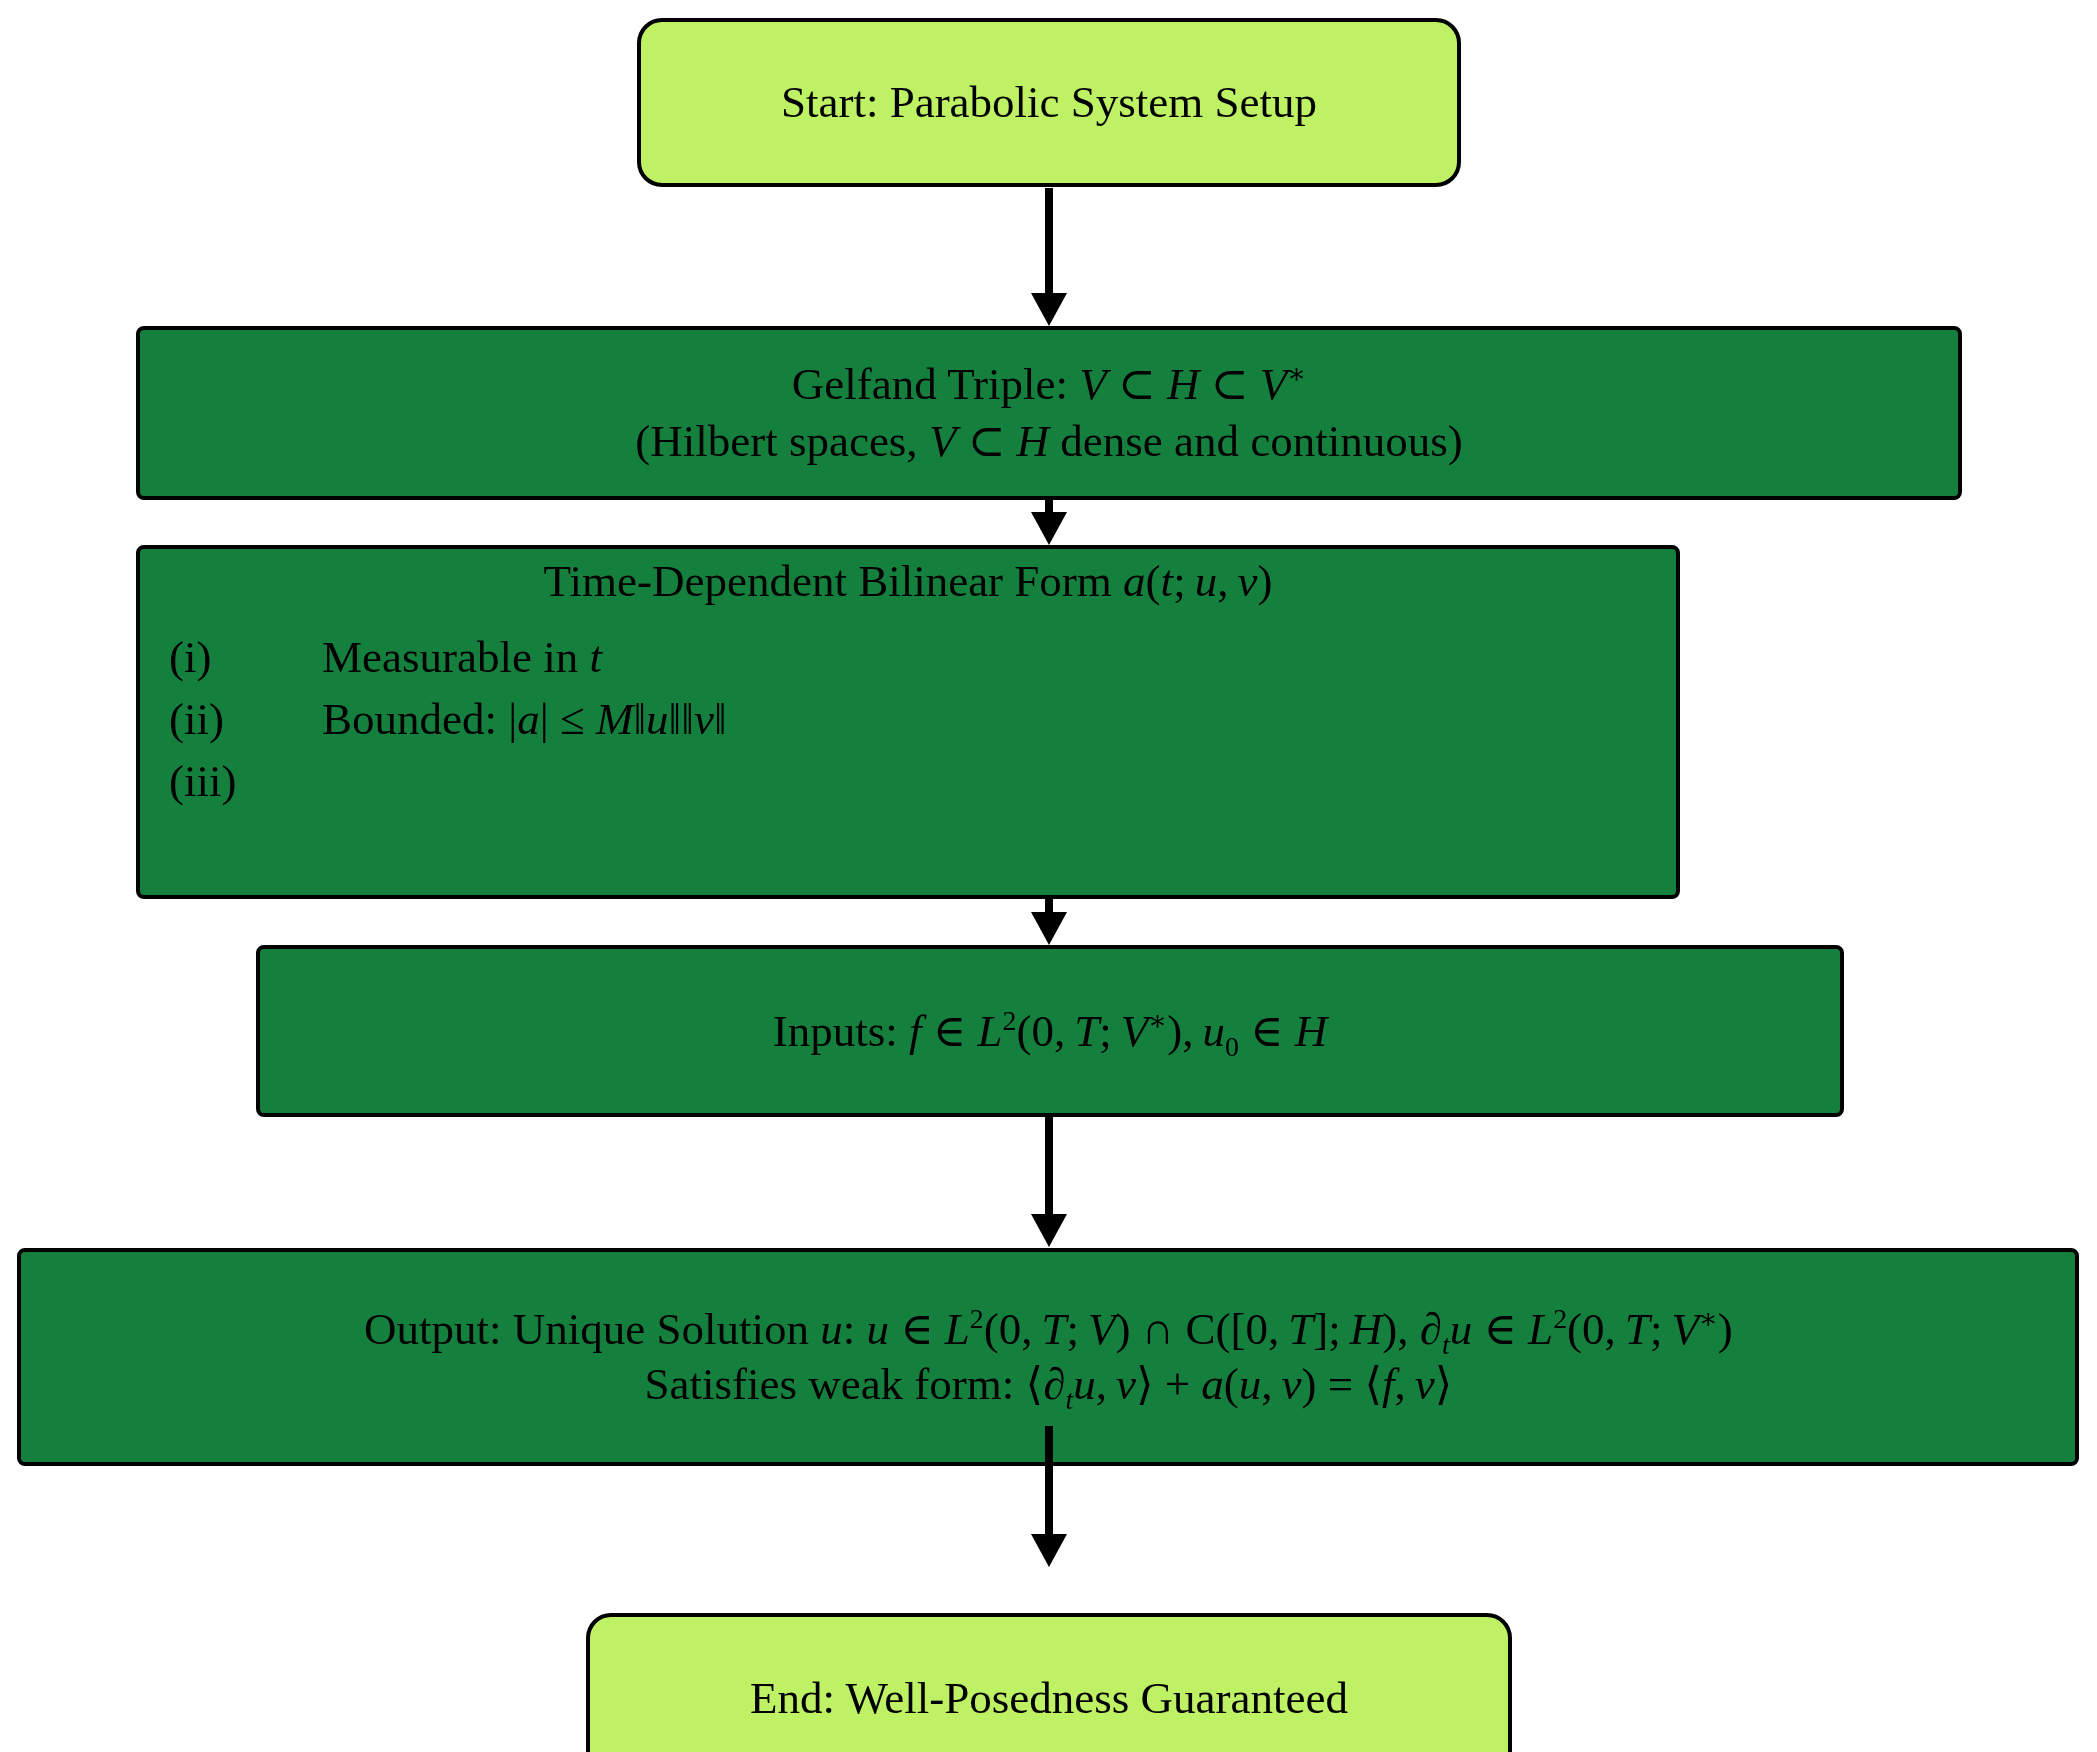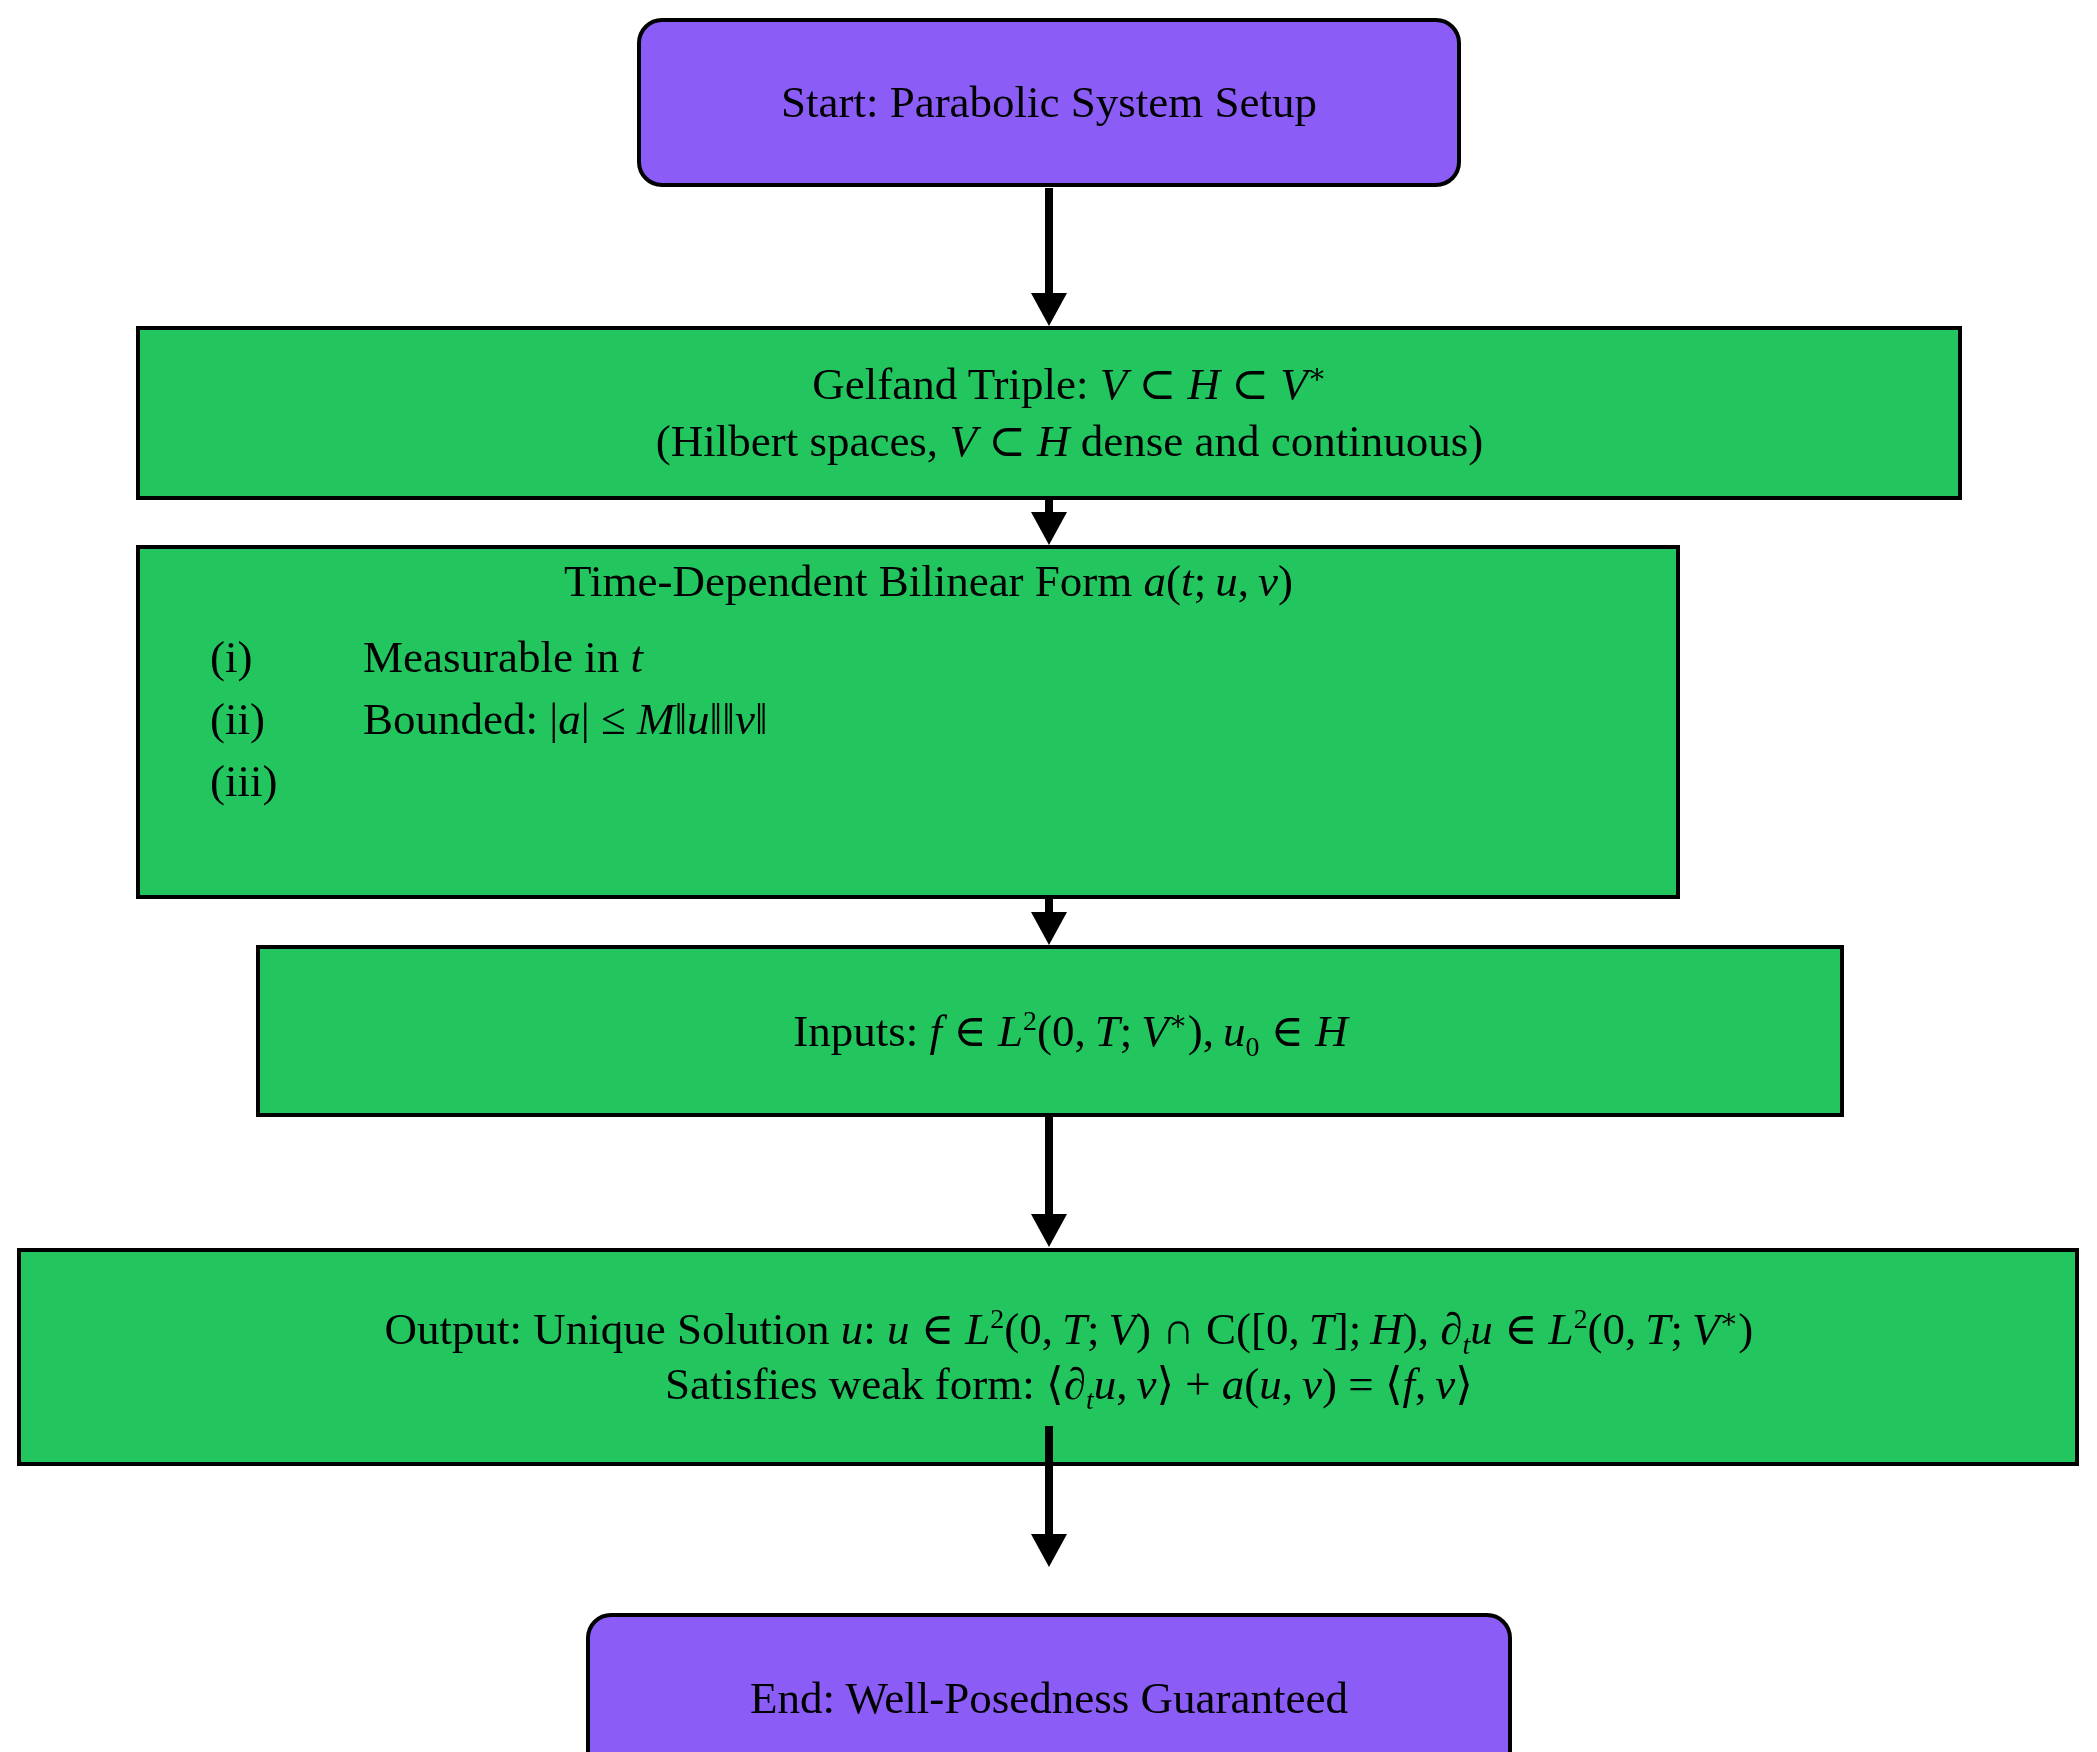--- a/index.html
+++ b/index.html
@@ -20,28 +20,27 @@
     box-sizing: border-box;
     border: 4.4px solid #000000;
     display: flex;
     flex-direction: column;
     align-items: center;
     justify-content: center;
     text-align: center;
     color: #000000;
   }
   .node.terminal {
-    background: #8b5cf6;
+    background: #bef264;
     border-radius: 25px;
     text-align: center;
   }
   .node.process {
-    background: #22c55e;
-    border-radius: 0;
-    padding-left: 41px;
+    background: #15803d;
+    border-radius: 8px;
   }
   .line {
     font-size: 45px;
     line-height: 1.26;
     white-space: nowrap;
   }
   .line.tight { line-height: 1.22; }
 
   
   .it { font-style: italic; }

